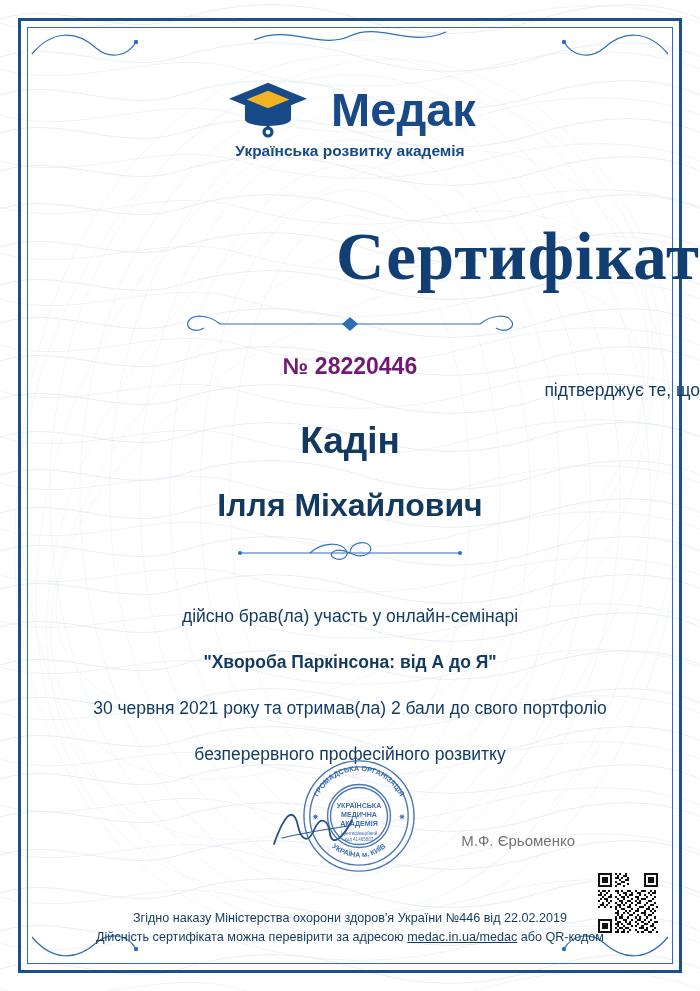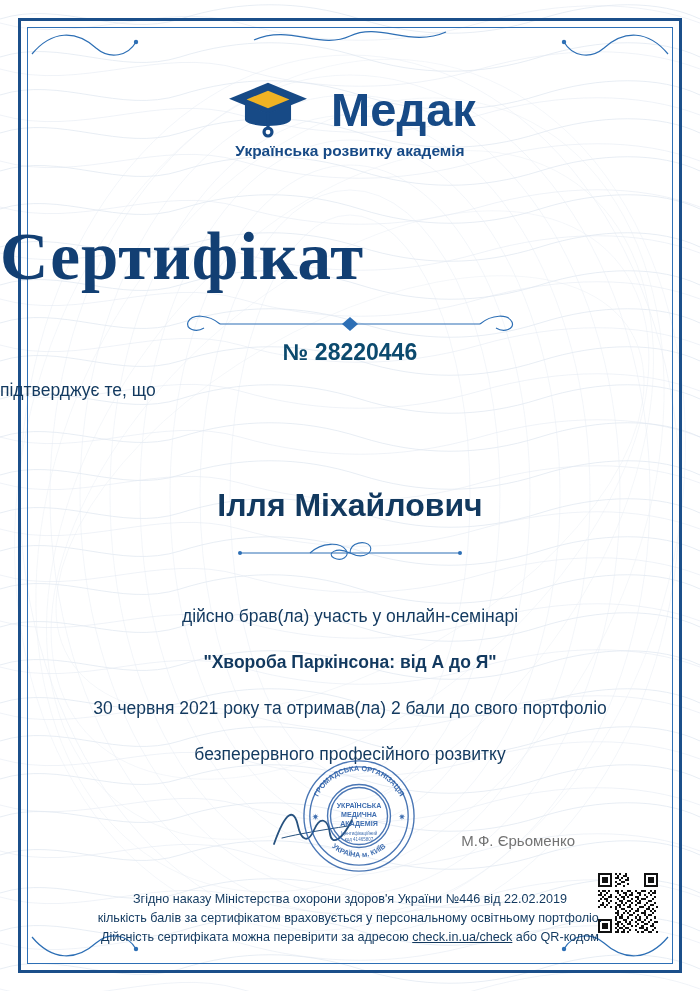--- a/index.html
+++ b/index.html
@@ -83,51 +83,51 @@
     font-size: 15.5px;
     font-weight: bold;
     color: #174a86;
   }
 
   
   .cert-title {
     position: absolute;
     top: 218px;
     left: 0; right: 0;
-    text-align: left;
+    text-align: right;
     font-family: "Liberation Serif", serif;
     font-size: 67px;
     font-weight: bold;
     color: #123f73;
     letter-spacing: 1px;
   }
 
   .divider {
     position: absolute;
     left: 0; right: 0;
     display: flex;
     justify-content: center;
     align-items: center;
   }
   .divider svg { display: block; }
 
   .cert-number {
     position: absolute;
-    top: 339px;
+    top: 353px;
     left: 0; right: 0;
     text-align: center;
     font-size: 23px;
     font-weight: bold;
-    color: #0c4a6e;
+    color: #701a75;
   }
   .confirm-line {
     position: absolute;
     top: 380px;
     left: 0; right: 0;
-    text-align: left;
+    text-align: right;
     font-size: 17.5px;
     color: #12395f;
   }
   .name-last {
     position: absolute;
     top: 420px;
     left: 0; right: 0;
     text-align: center;
     font-size: 37px;
     font-weight: bold;
@@ -283,20 +283,21 @@
       <svg width="380" height="24" viewBox="0 0 380 24">
         <path d="M60 12 H 320" stroke="#2d6fb5" stroke-width="1.1" fill="none"></path>
         <path d="M60 12 C 48 2, 32 2, 28 10 C 25 17, 36 21, 44 16" fill="none" stroke="#2d6fb5" stroke-width="1.2"></path>
         <path d="M320 12 C 332 2, 348 2, 352 10 C 355 17, 344 21, 336 16" fill="none" stroke="#2d6fb5" stroke-width="1.2"></path>
         <path d="M182 12 l 8 -7 l 8 7 l -8 7 Z" fill="#2d6fb5"></path>
       </svg>
     </div>
 
     <div class="cert-number">№ 28220446</div>
     <div class="confirm-line">підтверджує те, що</div>
+    <div class="name-last">Кадін</div>
     <div class="name-first">Ілля Міхайлович</div>
 
     <div class="divider" style="top:540px;">
       <svg width="300" height="26" viewBox="0 0 300 26">
         <path d="M40 13 H 260" stroke="#2d6fb5" stroke-width="1" fill="none"></path>
         <path d="M110 13 C 122 2, 140 2, 146 10 C 150 16, 142 22, 134 18 C 126 14, 136 6, 150 13
                  C 164 20, 174 12, 170 6 C 166 0, 150 2, 150 13" fill="none" stroke="#2d6fb5" stroke-width="1.1"></path>
         <circle cx="40" cy="13" r="2" fill="#2d6fb5"></circle>
         <circle cx="260" cy="13" r="2" fill="#2d6fb5"></circle>
       </svg>
@@ -533,20 +534,19 @@
           <rect x="14" y="28" width="1" height="1"></rect>
         <rect x="19" y="28" width="1" height="1"></rect>
           <rect x="21" y="28" width="1" height="1"></rect>
           <rect x="24" y="28" width="2" height="1"></rect>
           <rect x="28" y="28" width="1" height="1"></rect>
       </g>
     </svg>
 
     <div class="footer">
       <div class="footer-line">Згідно наказу Міністерства охорони здоров'я України №446 від 22.02.2019</div>
-      <div class="footer-line">кількість балів за сертифікатом враховується у персональному освітньому портфоліо.</div>
       <div class="footer-line">
-        <span>Дійсність сертифіката можна перевірити за адресою </span><a class="footer-link" href="#">check.in.ua/check</a><span> або QR-кодом</span>
+        <span>Дійсність сертифіката можна перевірити за адресою </span><a class="footer-link" href="#">medac.in.ua/medac</a><span> або QR-кодом</span>
       </div>
     </div>
 
   </div>
 </div>
 
 </body></html>

